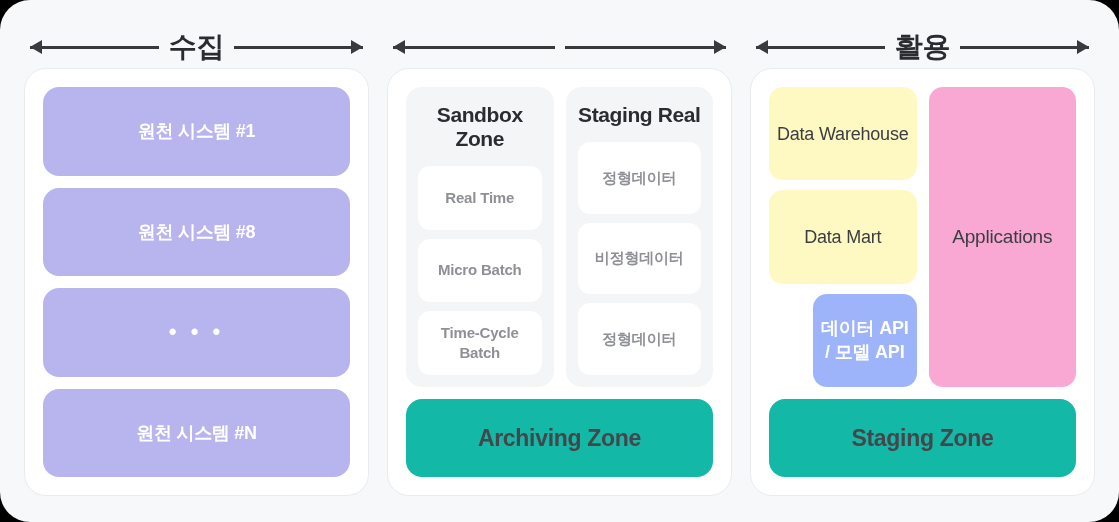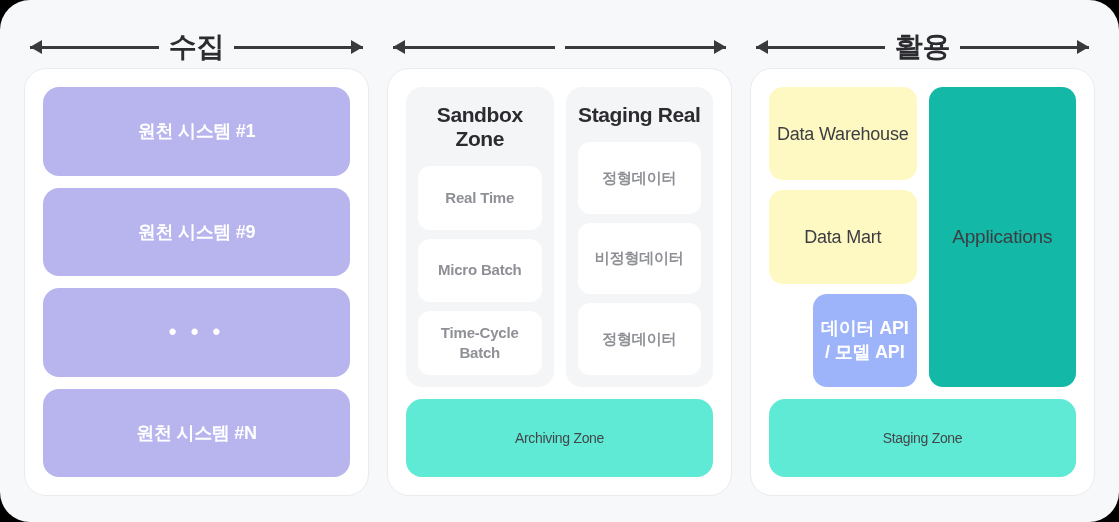--- a/index.html
+++ b/index.html
@@ -155,27 +155,27 @@
     text-align: center;
     font-size: 15px;
     font-weight: 700;
     color: #8E9096;
     line-height: 1.35;
     padding: 4px 6px;
     letter-spacing: -0.2px;
   }
   .wide-zone {
     flex: 0 0 78px;
-    background: #5eead4;
+    background: #14b8a6;
     border-radius: 16px;
     display: flex;
     align-items: center;
     justify-content: center;
-    font-size: 14px;
-    font-weight: 400;
+    font-size: 23px;
+    font-weight: 700;
     color: #45464B;
     letter-spacing: -0.3px;
   }
 
   
   .usage-row {
     flex: 1 1 auto;
     display: flex;
     gap: 12px;
     min-height: 0;
@@ -203,21 +203,21 @@
     letter-spacing: -0.2px;
   }
   .usage-card.accent {
     background: #9EB4FA;
     color: #FFFFFF;
     font-weight: 700;
     margin-left: 44px;
   }
   .usage-right {
     flex: 1 1 0;
-    background: #14b8a6;
+    background: #f9a8d4;
     border-radius: 14px;
     display: flex;
     align-items: center;
     justify-content: center;
     text-align: center;
     font-size: 19px;
     font-weight: 400;
     color: #3C3D42;
     letter-spacing: -0.2px;
     min-width: 0;
@@ -240,21 +240,21 @@
           <div class="shaft"></div>
             <div class="head"></div>
         </div>
       </div>
 
       <div class="panel">
         <div class="source-box">
           <span>원천 시스템 #1</span>
         </div>
         <div class="source-box">
-          <span>원천 시스템 #9</span>
+          <span>원천 시스템 #8</span>
         </div>
         <div class="source-box dots">
           <span>•  •  •</span>
         </div>
         <div class="source-box">
           <span>원천 시스템 #N</span>
         </div>
       </div>
     </div>
 

